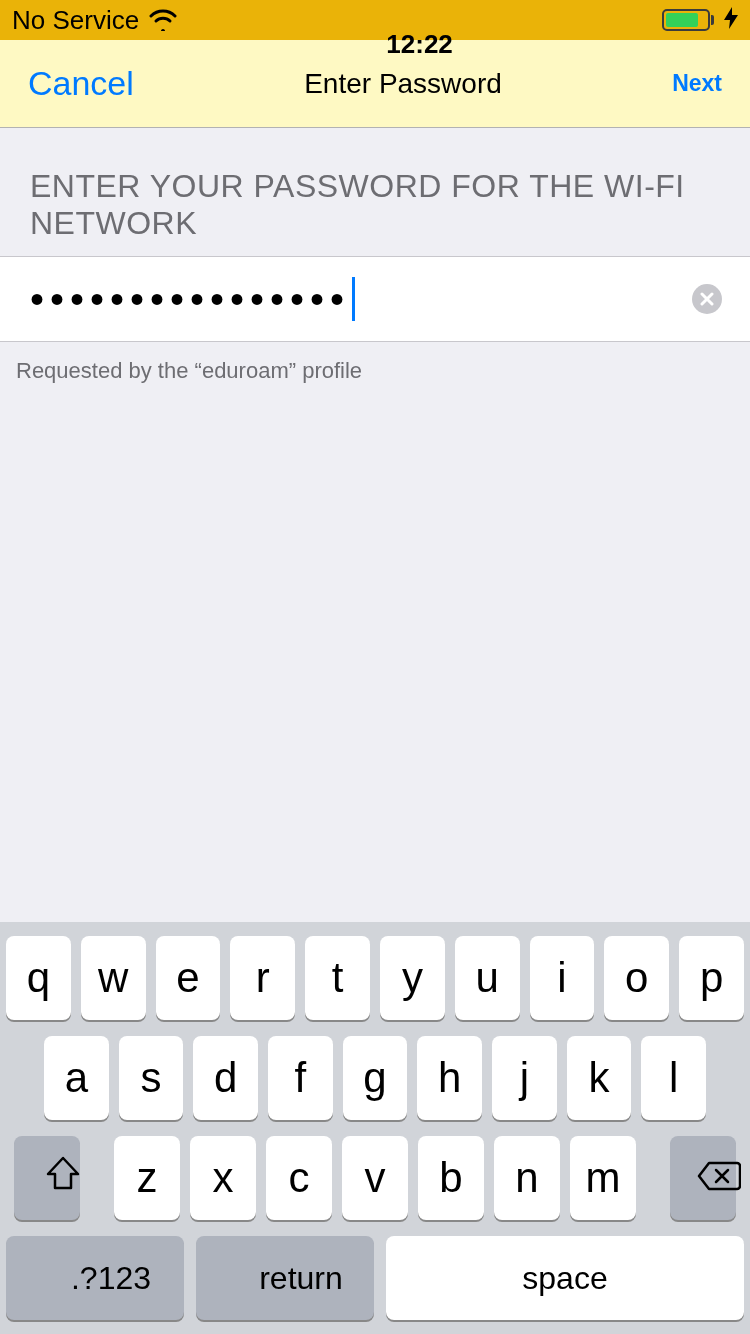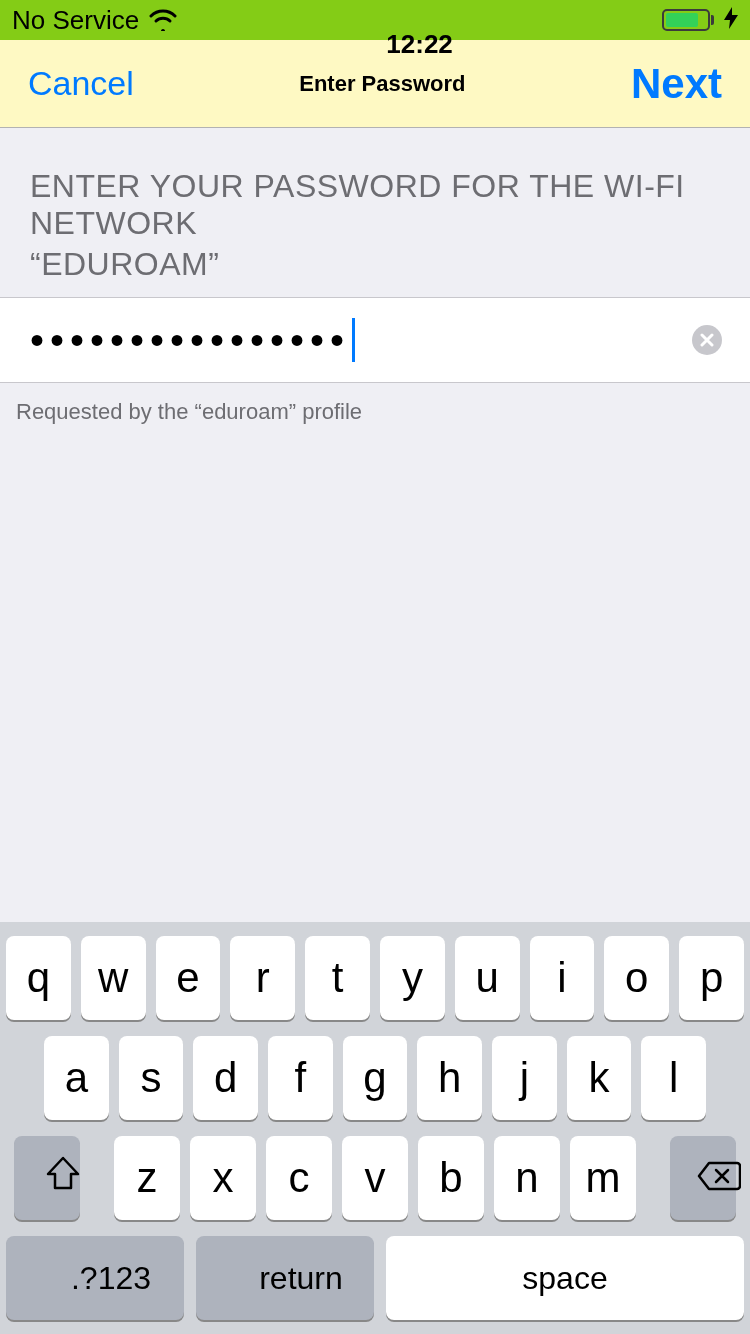--- a/index.html
+++ b/index.html
@@ -5,21 +5,21 @@
   * { box-sizing: border-box; margin: 0; padding: 0; }
   html, body { width: 750px; height: 1334px; overflow: hidden; }
   body {
     font-family: -apple-system, "Helvetica Neue", Helvetica, Arial, sans-serif;
     background: #EFEFF4;
     position: relative;
   }
   
   .status-bar {
     height: 40px;
-    background: #84cc16;
+    background: #eab308;
     display: flex;
     align-items: center;
     justify-content: space-between;
     padding: 0 12px;
     font-size: 26px;
     font-weight: 500;
     color: #000;
   }
   .status-left { display: flex; align-items: center; gap: 10px; }
   .status-right { display: flex; align-items: center; gap: 6px; }
@@ -47,22 +47,22 @@
   .nav-bar {
     height: 88px;
     background: #fef9c3;
     border-bottom: 1px solid #B2B2B2;
     display:flex;
     align-items:center;
     justify-content:space-between;
     padding: 0 28px;
   }
   .nav-cancel { color:#007AFF; font-size:34px; font-weight:400;}
-  .nav-title { color:#000; font-size:22px; font-weight:700; }
-  .nav-next { color:#007AFF; font-size:42px; font-weight:600;}
+  .nav-title { color:#000; font-size:28px; font-weight:400; }
+  .nav-next { color:#007AFF; font-size:23px; font-weight:600;}
 
   
   .section-header {
     padding: 40px 30px 14px 30px;
     color:#6D6D72;
     font-size:32px;
     letter-spacing:0.5px;
   }
   .section-header-line2 { margin-top:4px; }
 
@@ -172,21 +172,20 @@
 </div>
 
 <div class="nav-bar">
   <div class="nav-cancel">Cancel</div>
   <div class="nav-title">Enter Password</div>
   <div class="nav-next">Next</div>
 </div>
 
 <div class="section-header">
   <div>ENTER YOUR PASSWORD FOR THE WI-FI NETWORK</div>
-  <div class="section-header-line2">“EDUROAM”</div>
 </div>
 
 <div class="input-row">
   <span class="input-dots">
     <span>••••••••••••••••</span>
       <span class="cursor"></span>
   </span>
   <div class="clear-btn">
     <span>
       <svg width="14" height="14" viewBox="0 0 14 14">

